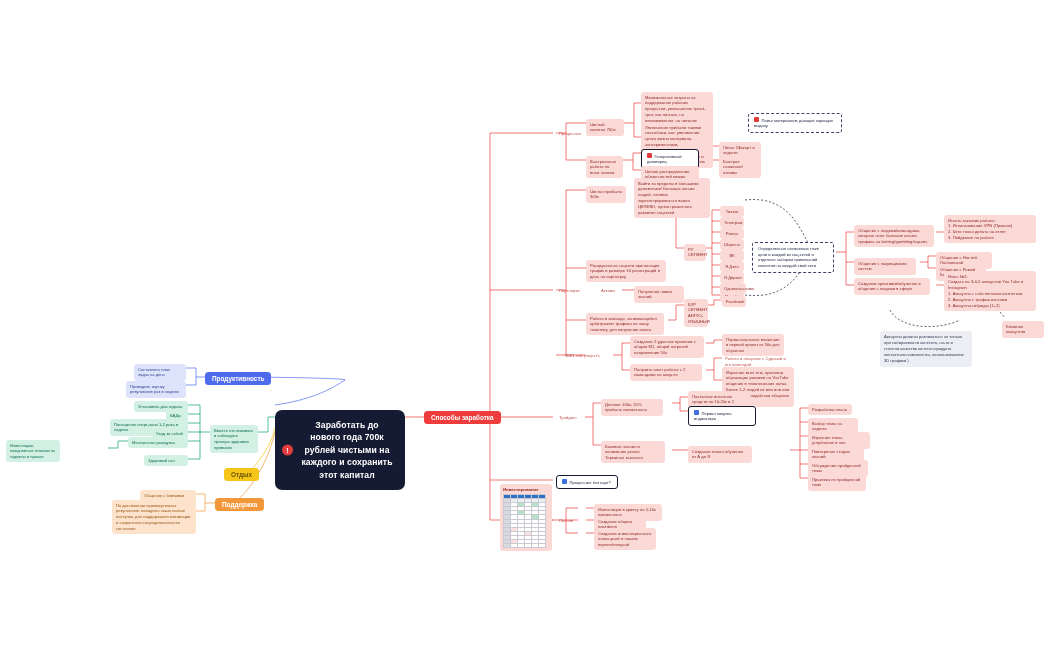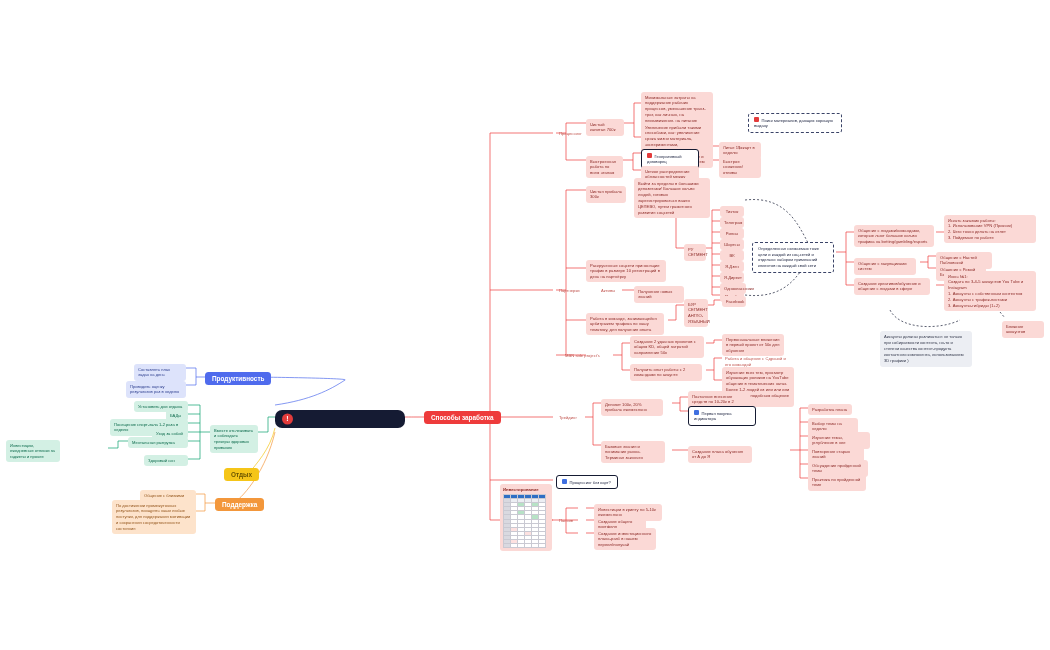--- a/index.html
+++ b/index.html
@@ -153,20 +153,21 @@
 
     <path d="M275 428 C 270 450, 255 465, 250 472" stroke="#f5c518"></path>
 
     <path d="M275 432 C 266 470, 245 495, 234 503" stroke="#f3973b"></path>
     <path d="M215 503 L 205 503 M205 503 L 205 494 M205 503 L 205 511 M205 494 L 196 494 M205 511 L 196 511" stroke="#f3973b"></path>
   </g>
 </svg>
 
 <div class="node central" style="left:275px;top:410px;width:130px;">
   <span class="marker">!</span>
+  <span>Заработать до нового года 700к рублей чистыми на каждого и сохранить этот капитал</span>
 </div>
 
 <div class="node chip red" style="left:424px;top:411px;">Способы заработка</div>
 
 <div class="node chip blue" style="left:205px;top:372px;">Продуктивность</div>
 
 <div class="node chip green" style="left:210px;top:427px;">Здоровье</div>
 
 <div class="node chip yellow" style="left:224px;top:468px;">Отдых</div>
 

